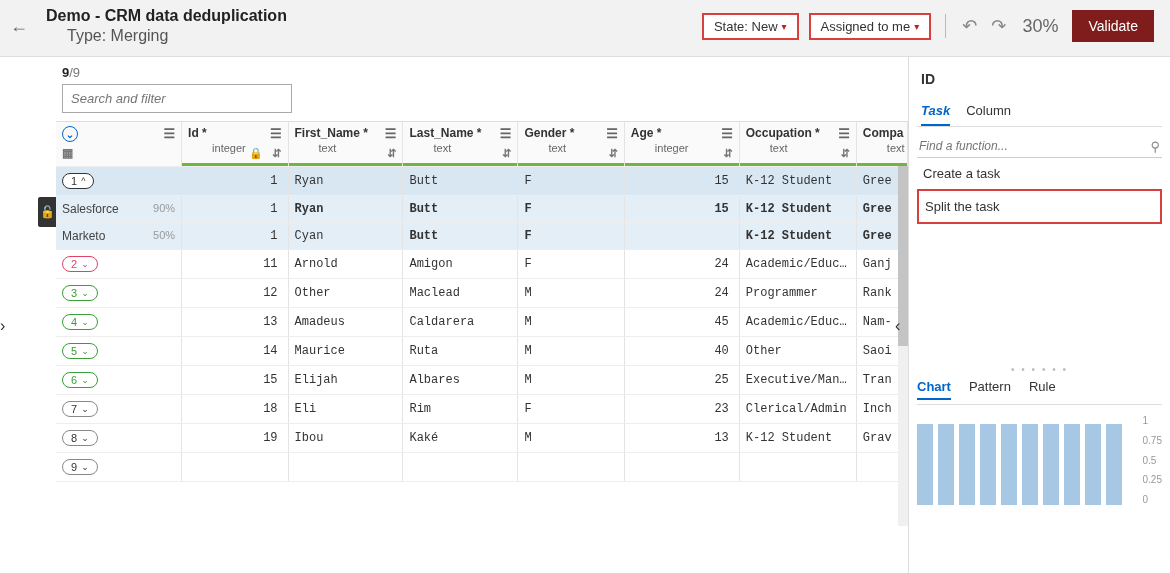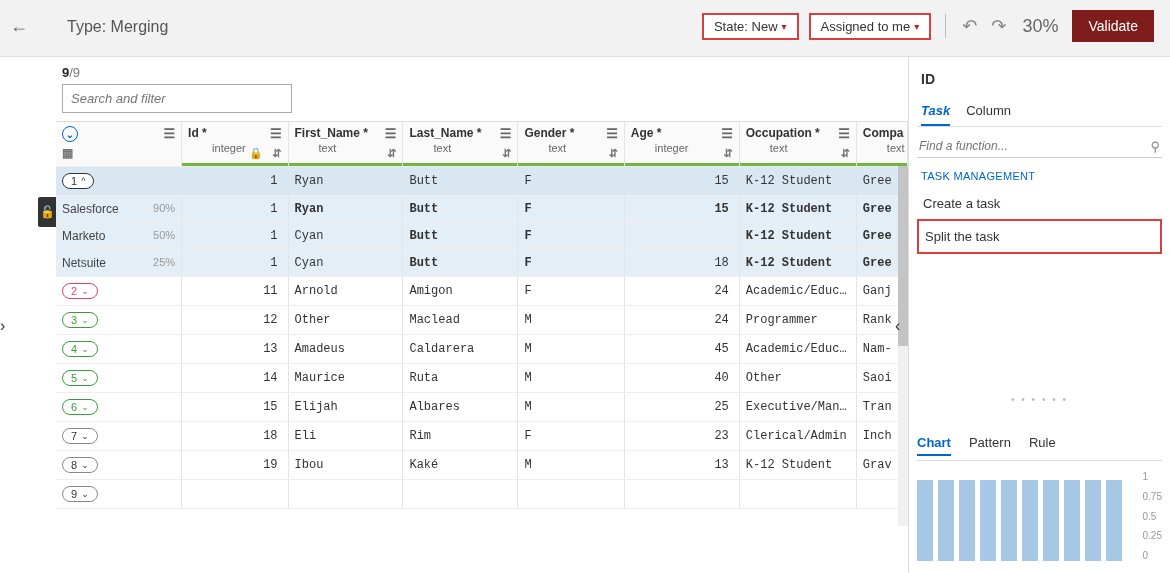--- a/index.html
+++ b/index.html
@@ -138,20 +138,21 @@
   .mini-chart .ticks { position:absolute; right:0; top:0; bottom:0; display:flex; flex-direction:column; justify-content:space-between; font-size:10px; color:#999;}
   .dots-handle { text-align:center; color:#bbb; letter-spacing:2px; margin-top:140px; font-size:10px;}
 </style>
 </head>
 <body>
 
 <div class="header">
   <div class="header-left">
     <span class="back-arrow">←</span>
     <div class="title-block">
+      <span class="title">Demo - CRM data deduplication</span>
       <span class="subtitle">Type: Merging</span>
     </div>
   </div>
   <div class="header-right">
     <div class="pill">
       <span>State: New</span>
       <span class="chev">▾</span>
     </div>
     <div class="pill">
       <span>Assigned to me</span>
@@ -275,30 +276,20 @@
           <tr class="blue-row">
             <td><span class="src-name">Marketo</span><span class="src-pct" style="float:right">50%</span></td>
             <td class="num mono">1</td>
             <td class="mono">Cyan</td>
             <td class="mono" style="font-weight:600">Butt</td>
             <td class="mono" style="font-weight:600">F</td>
             <td class="num mono"></td>
             <td class="mono" style="font-weight:600">K-12 Student</td>
             <td class="mono" style="font-weight:600">Gree</td>
           </tr>
-          <tr class="blue-row">
-            <td><span class="src-name">Netsuite</span><span class="src-pct" style="float:right">25%</span></td>
-            <td class="num mono">1</td>
-            <td class="mono">Cyan</td>
-            <td class="mono" style="font-weight:600">Butt</td>
-            <td class="mono" style="font-weight:600">F</td>
-            <td class="num mono">18</td>
-            <td class="mono" style="font-weight:600">K-12 Student</td>
-            <td class="mono" style="font-weight:600">Gree</td>
-          </tr>
 
           <tr>
             <td><span class="group-badge red">
                   <span>2</span>
                   <span class="chev">⌄</span>
                 </span></td>
             <td class="num mono">11</td>
               <td class="mono">Arnold</td>
               <td class="mono">Amigon</td>
               <td class="mono">F</td>
@@ -409,27 +400,26 @@
     <span class="expander-right">‹</span>
     <div class="rp-title">ID</div>
     <div class="rp-tabs">
       <div class="rp-tab active">Task</div>
       <div class="rp-tab">Column</div>
     </div>
     <div style="position:relative">
       <input class="rp-search" placeholder="Find a function..." style="">
       <span style="position:absolute; right:2px; top:4px; color:#888; font-size:13px;">⚲</span>
     </div>
-    <div class="rp-section-label">TASK MANAGEMENT</div>
     <div class="rp-item">Create a task</div>
     <div class="rp-item boxed">Split the task</div>
 
     <div class="dots-handle">• • • • • •</div>
 
-    <div class="rp-bottom-tabs" style="margin-top:26px;">
+    <div class="rp-bottom-tabs" style="margin-top:0;">
       <div class="rp-btab active">Chart</div>
       <div class="rp-btab">Pattern</div>
       <div class="rp-btab">Rule</div>
     </div>
     <div class="mini-chart">
       <div class="bar" style="height:90%"></div>
       <div class="bar" style="height:90%"></div>
       <div class="bar" style="height:90%"></div>
       <div class="bar" style="height:90%"></div>
       <div class="bar" style="height:90%"></div>

